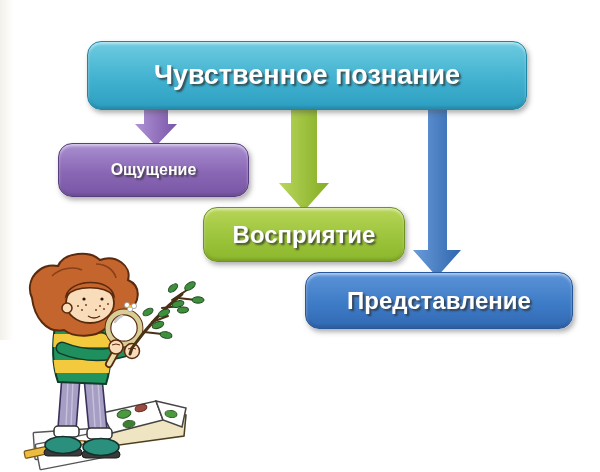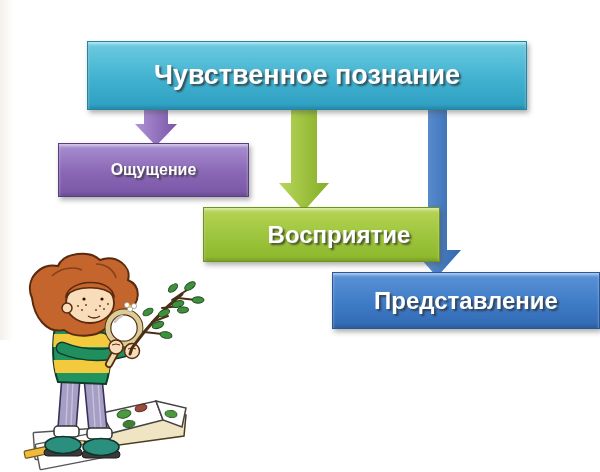--- a/index.html
+++ b/index.html
@@ -8,47 +8,45 @@
     overflow:hidden;font-family:"Liberation Sans",sans-serif;
   }
   .left-shade{
     position:absolute;left:0;top:0;width:13px;height:340px;z-index:0;
     background:linear-gradient(to right,#f0ece3,rgba(255,255,255,0));
     opacity:.75;
   }
   .arrows{position:absolute;left:0;top:0;z-index:1;}
   .node{
     position:absolute;z-index:2;display:flex;align-items:center;justify-content:center;
-    color:#ffffff;font-weight:bold;border-radius:0;
+    color:#ffffff;font-weight:bold;border-radius:14px;
     text-shadow:2px 2px 2px rgba(45,45,45,.75);
     box-shadow:2px 3px 5px rgba(80,80,80,.45),
                inset 0 2px 3px rgba(255,255,255,.55),
                inset 0 -2px 3px rgba(0,0,0,.15);
   }
   .node-title{
     left:87px;top:41px;width:438px;height:67px;font-size:27px;
     background:linear-gradient(180deg,#6ecbe0 0%,#45b4d2 50%,#2c9ec0 100%);
     border:1px solid #1f87a5;
   }
   .node-sensation{
     left:58px;top:143px;width:189px;height:52px;font-size:16px;
     background:linear-gradient(180deg,#a98fd0 0%,#8a67b5 55%,#7a57a6 100%);
     border:1px solid #583e80;
   }
   .node-perception{
     left:203px;top:207px;width:200px;height:53px;font-size:24px;
     background:linear-gradient(180deg,#b7d556 0%,#9cc43c 55%,#8cb72c 100%);
     border:1px solid #6e941f;
-    padding-left:35px;
   }
   .node-representation{
     left:305px;top:272px;width:266px;height:55px;font-size:24px;
     background:linear-gradient(180deg,#5c93d7 0%,#3e7cc7 55%,#3268b2 100%);
     border:1px solid #27589a;
-    margin-left:27px;
   }
   .kid{position:absolute;left:12px;top:250px;z-index:3;}
 </style>
 </head>
 <body>
 
 <div class="stage">
 
   <div class="left-shade"></div>
 

